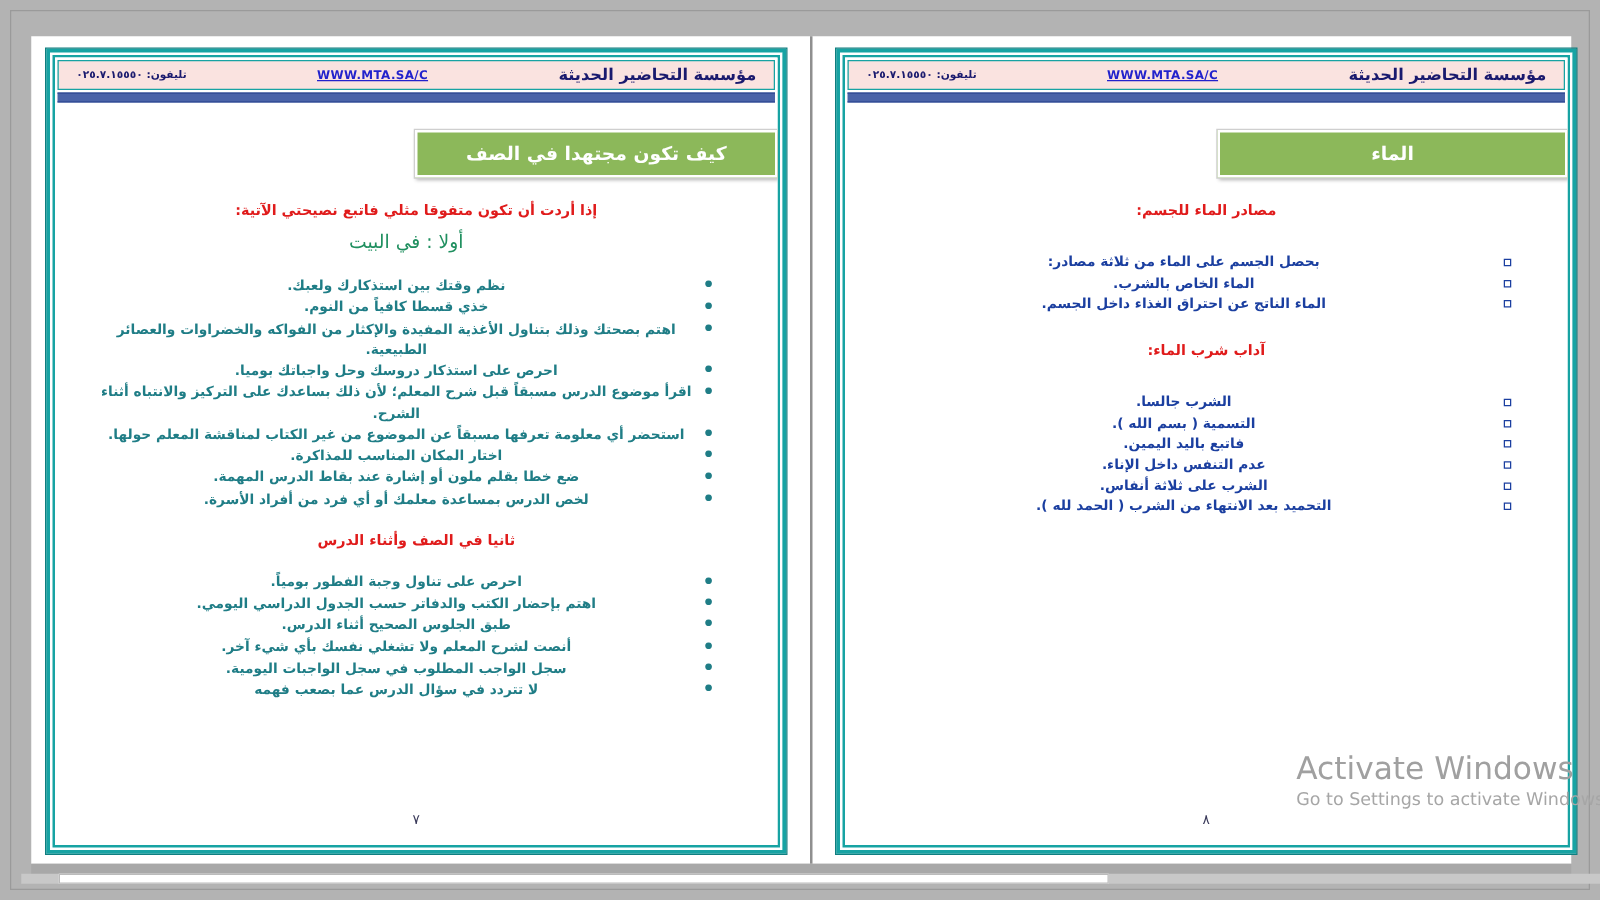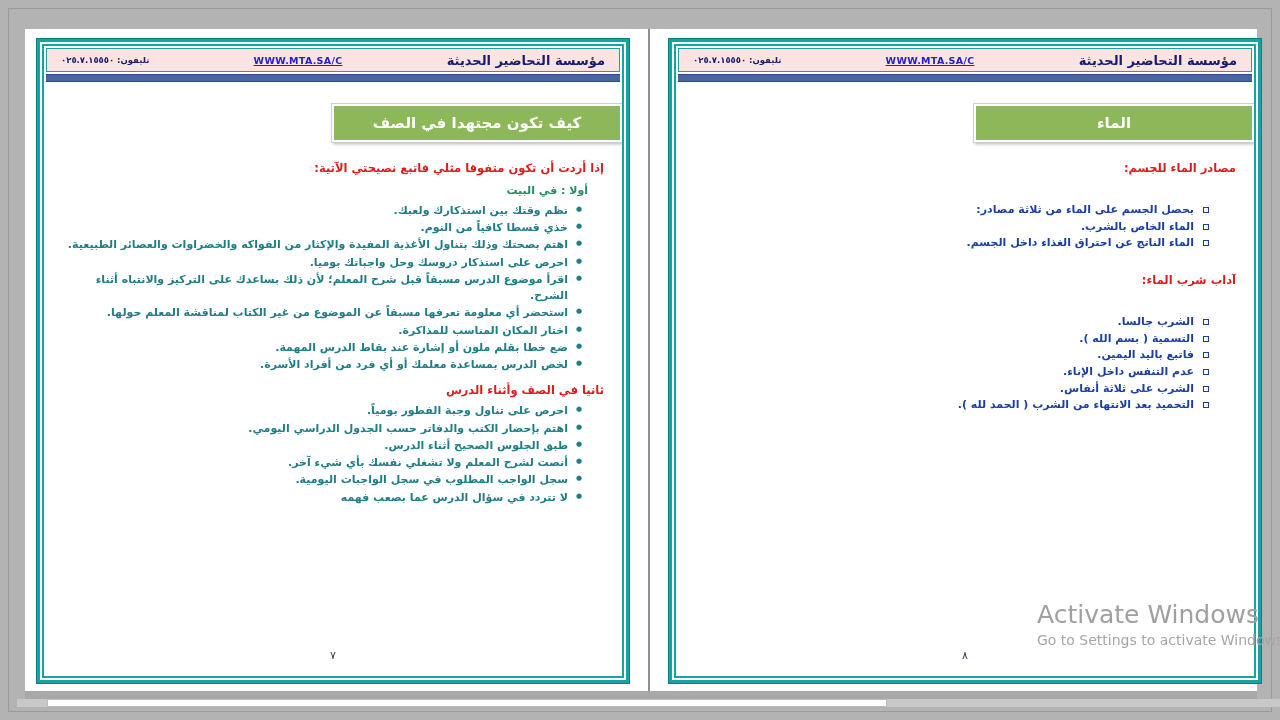--- a/index.html
+++ b/index.html
@@ -154,42 +154,42 @@
     padding: 8px 26px;
     box-sizing: border-box;
     letter-spacing: 0.5px;
   }
   .title-banner--wide { min-width: 290px; }
 
   
   .content {
     padding: 0 18px;
     margin-top: 18px;
-    text-align: right;
+    text-align: center;
   }
 
   .sec-head-red {
     color: #e01b1b;
     font-size: 11.5px;
     font-weight: bold;
     margin: 0 0 4px 0;
     line-height: 1.55;
   }
   .sec-head-green {
     color: #1f8f5f;
-    font-size: 11px;
-    font-weight: bold;
+    font-size: 15px;
+    font-weight: normal;
     margin: 0 16px 2px 0;
     line-height: 1.55;
   }
   .sec-head-red--spaced { margin-top: 8px; }
 
   ul.bul {
     list-style: none;
-    margin: 4px;
+    margin: 16px;
     padding: 0 18px 0 0;
   }
   ul.bul > li {
     position: relative;
     color: #1f7d86;
     font-size: 11px;
     font-weight: bold;
     line-height: 1.48;
     padding-right: 14px;
     margin-bottom: 1px;

